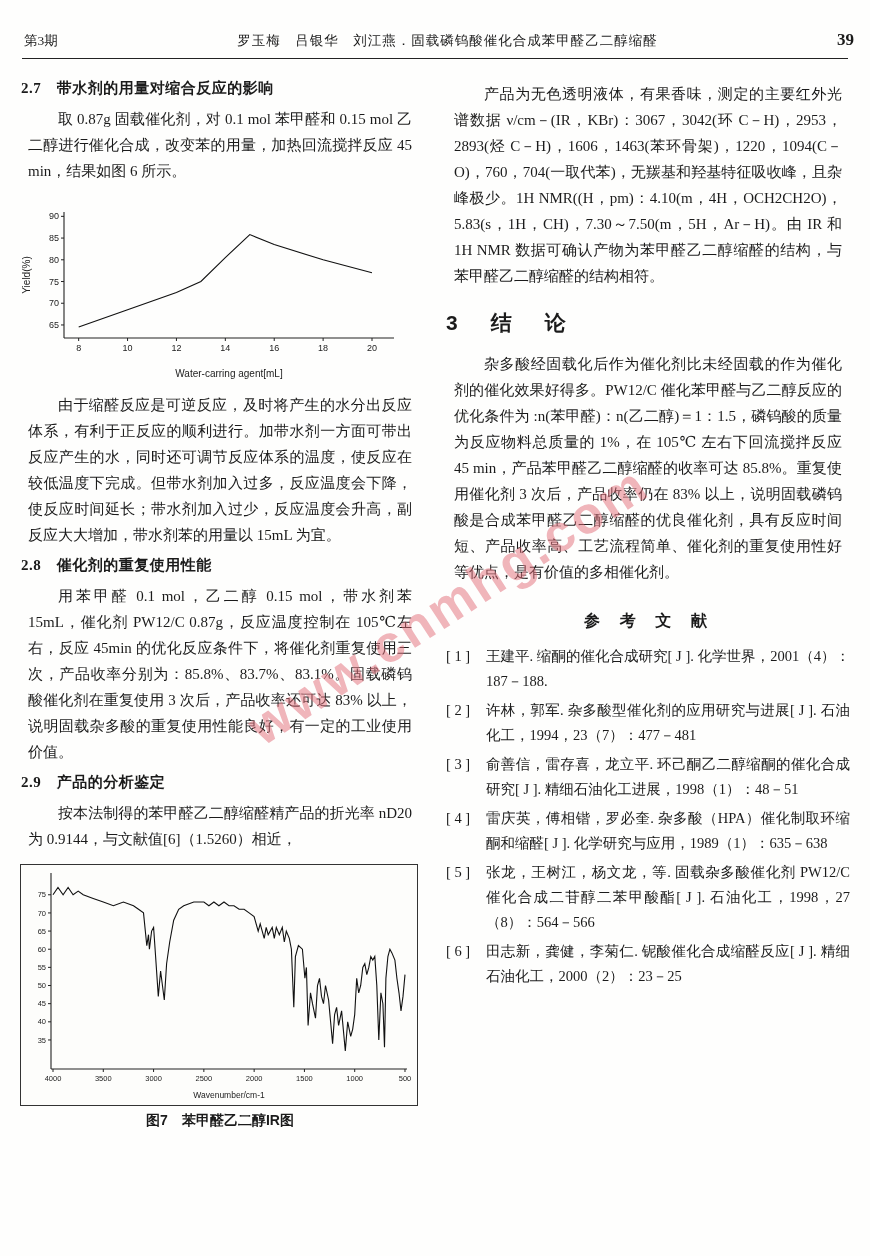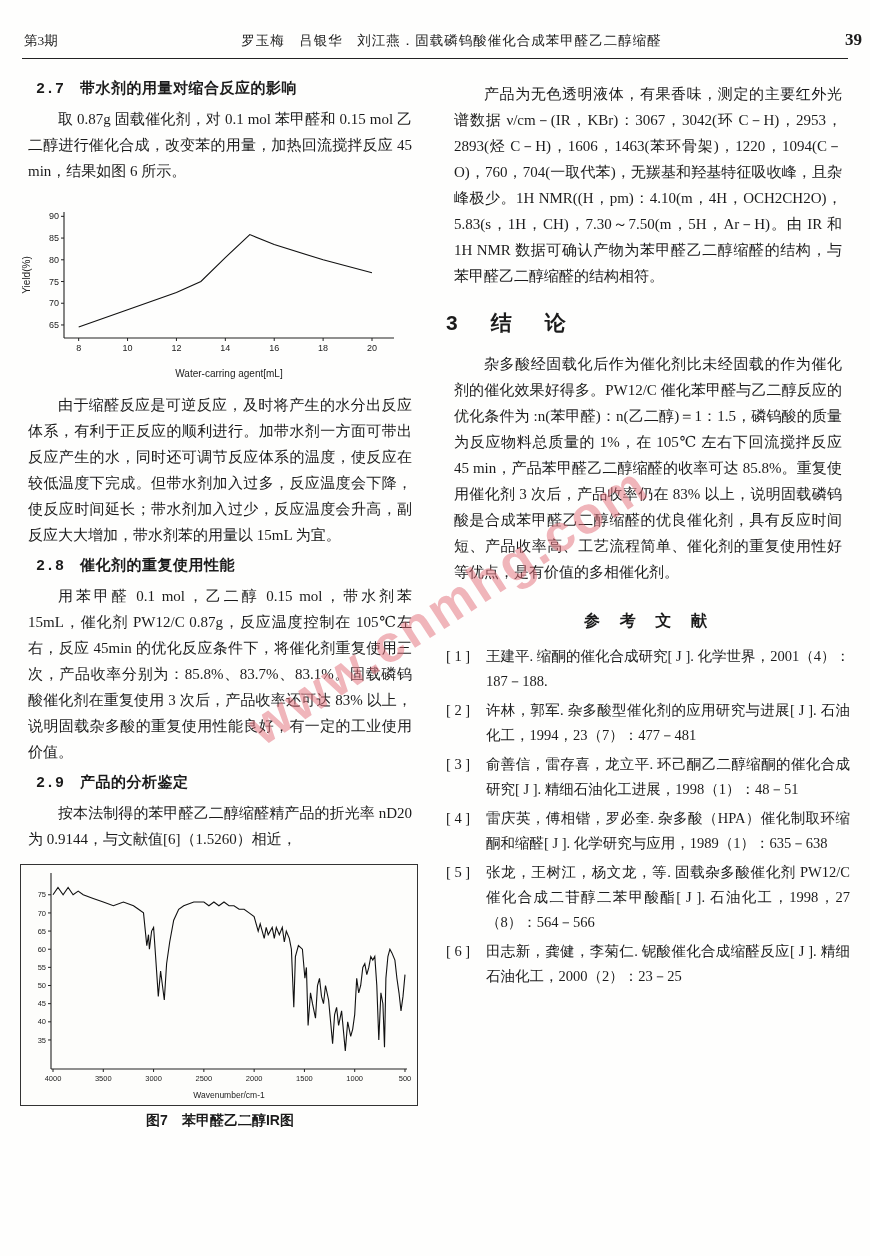--- a/index.html
+++ b/index.html
@@ -9,21 +9,21 @@
     margin:0 auto;
     background:#fefefd;
     overflow:hidden;
     font-family:"Liberation Serif","DejaVu Serif",serif;
     color:#1b1b1b;
     box-sizing:border-box;
   }
   
   .hdr{
     display:flex;align-items:baseline;
-    padding:30px 8px 6px 24px;
+    padding:30px 16px 6px 24px;
     font-size:13.5px;
     justify-content:flex-end;
   }
   .hdr .issue{flex:0 0 auto;}
   .hdr .center{flex:1;text-align:center;letter-spacing:1px;}
   .hdr .pageno{flex:0 0 auto;font-weight:bold;font-size:17px;}
   .rule{height:0;border-top:1.5px solid #222;margin:2px 22px 0 22px;}
 
   
   .cols{display:flex;padding:14px 20px 0 20px;gap:26px;}
@@ -32,22 +32,22 @@
   .col.right{width:404px;}
 
   p.body{
     margin:8px;
     font-size:15px;
     line-height:26px;
     text-align:justify;
     text-indent:2em;
   }
   h3.sec{
-    margin:6px 0 3px 16px;
-    font-family:Liberation Mono, monospace;
+    margin:6px 0 3px 1px;
+    font-family:Liberation Serif, serif;
     font-size:15px;font-weight:bold;
     letter-spacing:.5px;
   }
   h2.concl{
     margin:20px 0 14px 0;
     font-family:"Liberation Sans","DejaVu Sans",sans-serif;
     font-size:21px;font-weight:bold;
     letter-spacing:6px;
   }
   .caption{

